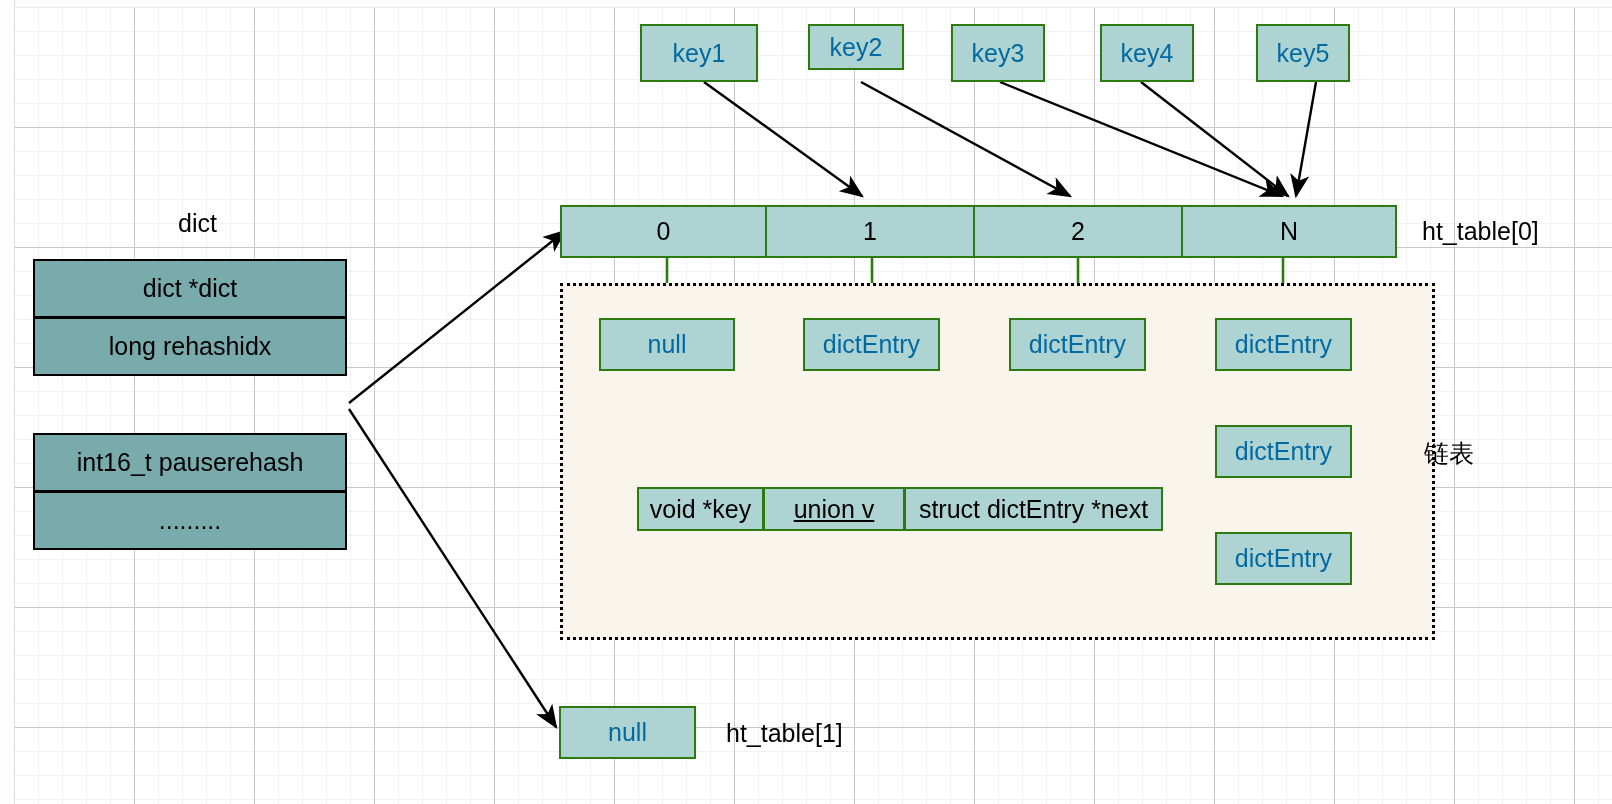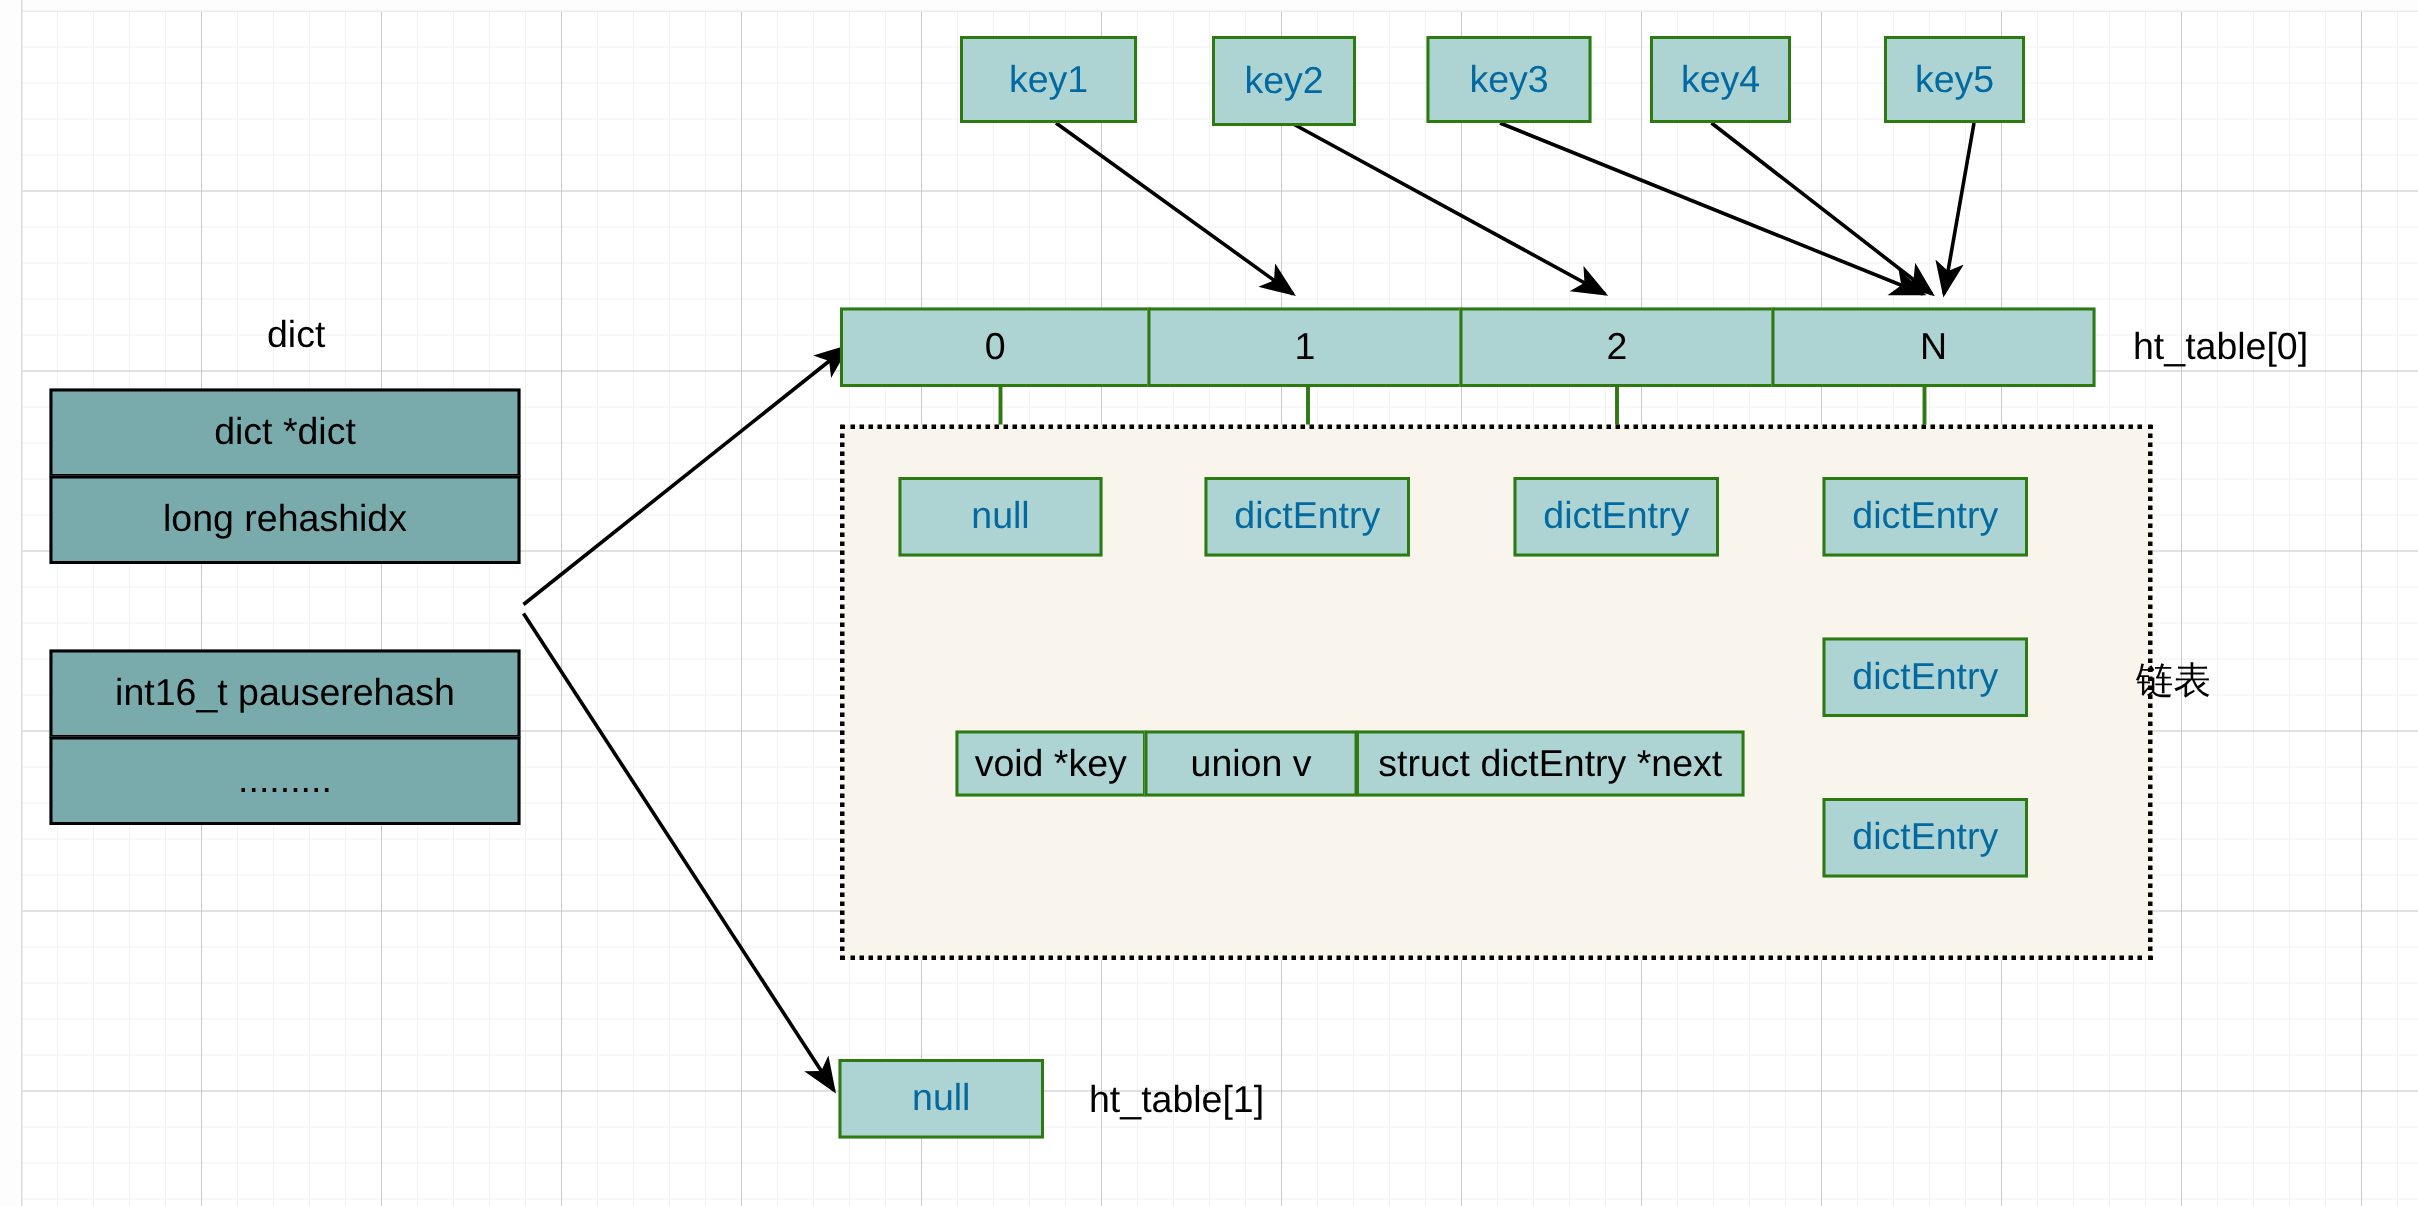--- a/index.html
+++ b/index.html
@@ -152,24 +152,24 @@
 
     <g stroke="#2d7a11" stroke-width="2.4" fill="none" marker-end="url(#arrowGreen)">
       <line x1="870" y1="373" x2="650" y2="486"></line>
       <line x1="872" y1="373" x2="1152" y2="486"></line>
     </g>
   </svg>
 
   <div class="box" style="left:640px; top:24px; width:118px; height:58px;">
     <span>key1</span>
   </div>
-  <div class="box" style="left:808px; top:24px; width:96px; height:60px;">
+  <div class="box" style="left:808px; top:24px; width:96px; height:46px;">
     <span>key2</span>
   </div>
-  <div class="box" style="left:951px; top:24px; width:110px; height:58px;">
+  <div class="box" style="left:951px; top:24px; width:94px; height:58px;">
     <span>key3</span>
   </div>
   <div class="box" style="left:1100px; top:24px; width:94px; height:58px;">
     <span>key4</span>
   </div>
   <div class="box" style="left:1256px; top:24px; width:94px; height:58px;">
     <span>key5</span>
   </div>
 
   <div class="plainlabel" style="left:178px; top:209px;">dict</div>
@@ -222,21 +222,21 @@
   </div>
   <div class="box" style="left:1215px; top:532px; width:137px; height:53px;">
     <span>dictEntry</span>
   </div>
 
   <div class="plainlabel" style="left:1424px; top:437px;">链表</div>
 
   <div class="entrycell" style="left:637px; top:487px; width:127px; height:44px;">
     <span>void *key</span>
   </div>
-  <div class="entrycell" style="left:763px; top:487px; width:142px; height:44px;">
+  <div class="entrycell" style="left:763px; top:487px; width:142px; height:44px;text-decoration:underline;">
     <span>union v</span>
   </div>
   <div class="entrycell" style="left:904px; top:487px; width:259px; height:44px;">
     <span>struct dictEntry *next</span>
   </div>
 
   <div class="box" style="left:559px; top:706px; width:137px; height:53px;">
     <span>null</span>
   </div>
   <div class="plainlabel" style="left:726px; top:719px;">ht_table[1]</div>

